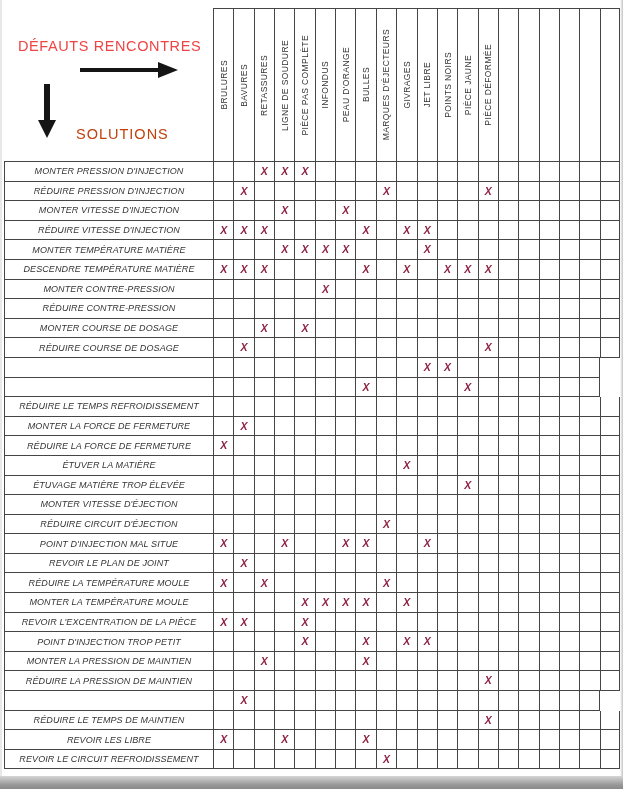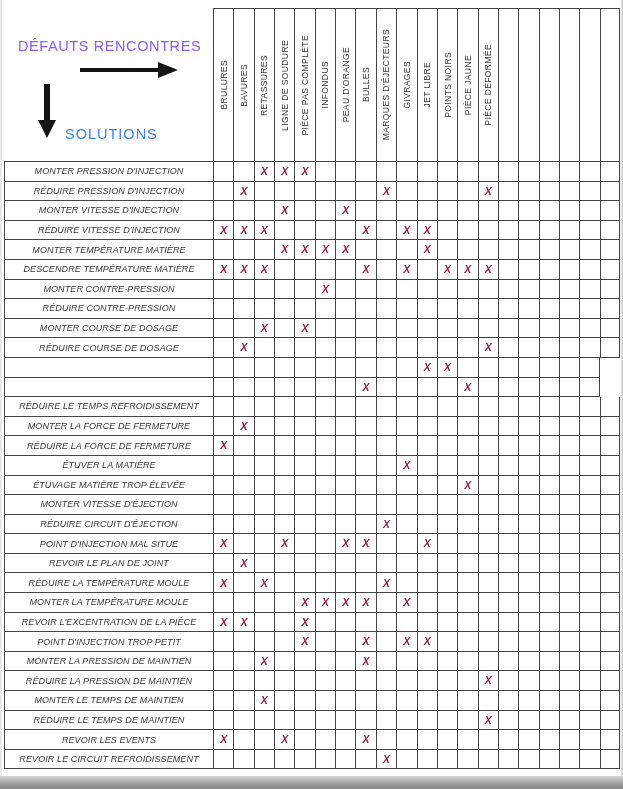--- a/index.html
+++ b/index.html
@@ -71,25 +71,25 @@
   }
   .cell:last-child{border-right:1px solid var(--line);}
   .mark{
     color:var(--mark);
     font-size:10.5px;
     font-weight:700;
     line-height:1;
   }
   .defects-title{
     position:absolute;top:30px;left:14px;
-    font-size:14.5px;color:#8b5cf6;letter-spacing:0.6px;white-space:nowrap;
+    font-size:14.5px;color:#ef4444;letter-spacing:0.6px;white-space:nowrap;
   }
   .solutions-title{
-    position:absolute;top:118px;left:61px;
-    font-size:14.5px;color:#3b82f6;letter-spacing:1px;white-space:nowrap;
+    position:absolute;top:118px;left:72px;
+    font-size:14.5px;color:#c2410c;letter-spacing:1px;white-space:nowrap;
   }
   .arrow-right{position:absolute;top:54px;left:76px;}
   .arrow-down{position:absolute;top:76px;left:34px;}
 </style>
 </head>
 <body>
 
 <div class="sheet">
 
   <div class="matrix">
@@ -905,21 +905,20 @@
             <span class="mark">X</span>
           </div>
           <div class="cell"></div>
           <div class="cell"></div>
           <div class="cell"></div>
           <div class="cell"></div>
           <div class="cell"></div>
           <div class="cell"></div>
         </div>
         <div class="row body-row">
-          <div class="lcell">MONTER LE TEMPS DE MAINTIEN</div>
           <div class="cell"></div>
           <div class="cell"></div>
           <div class="cell">
             <span class="mark">X</span>
           </div>
           <div class="cell"></div>
           <div class="cell"></div>
           <div class="cell"></div>
           <div class="cell"></div>
           <div class="cell"></div>
@@ -955,21 +954,21 @@
             <span class="mark">X</span>
           </div>
           <div class="cell"></div>
           <div class="cell"></div>
           <div class="cell"></div>
           <div class="cell"></div>
           <div class="cell"></div>
           <div class="cell"></div>
         </div>
         <div class="row body-row">
-          <div class="lcell">REVOIR LES EVENTS</div>
+          <div class="lcell">REVOIR LES LIBRE</div>
           <div class="cell">
             <span class="mark">X</span>
           </div>
           <div class="cell"></div>
           <div class="cell"></div>
           <div class="cell">
             <span class="mark">X</span>
           </div>
           <div class="cell"></div>
           <div class="cell"></div>

